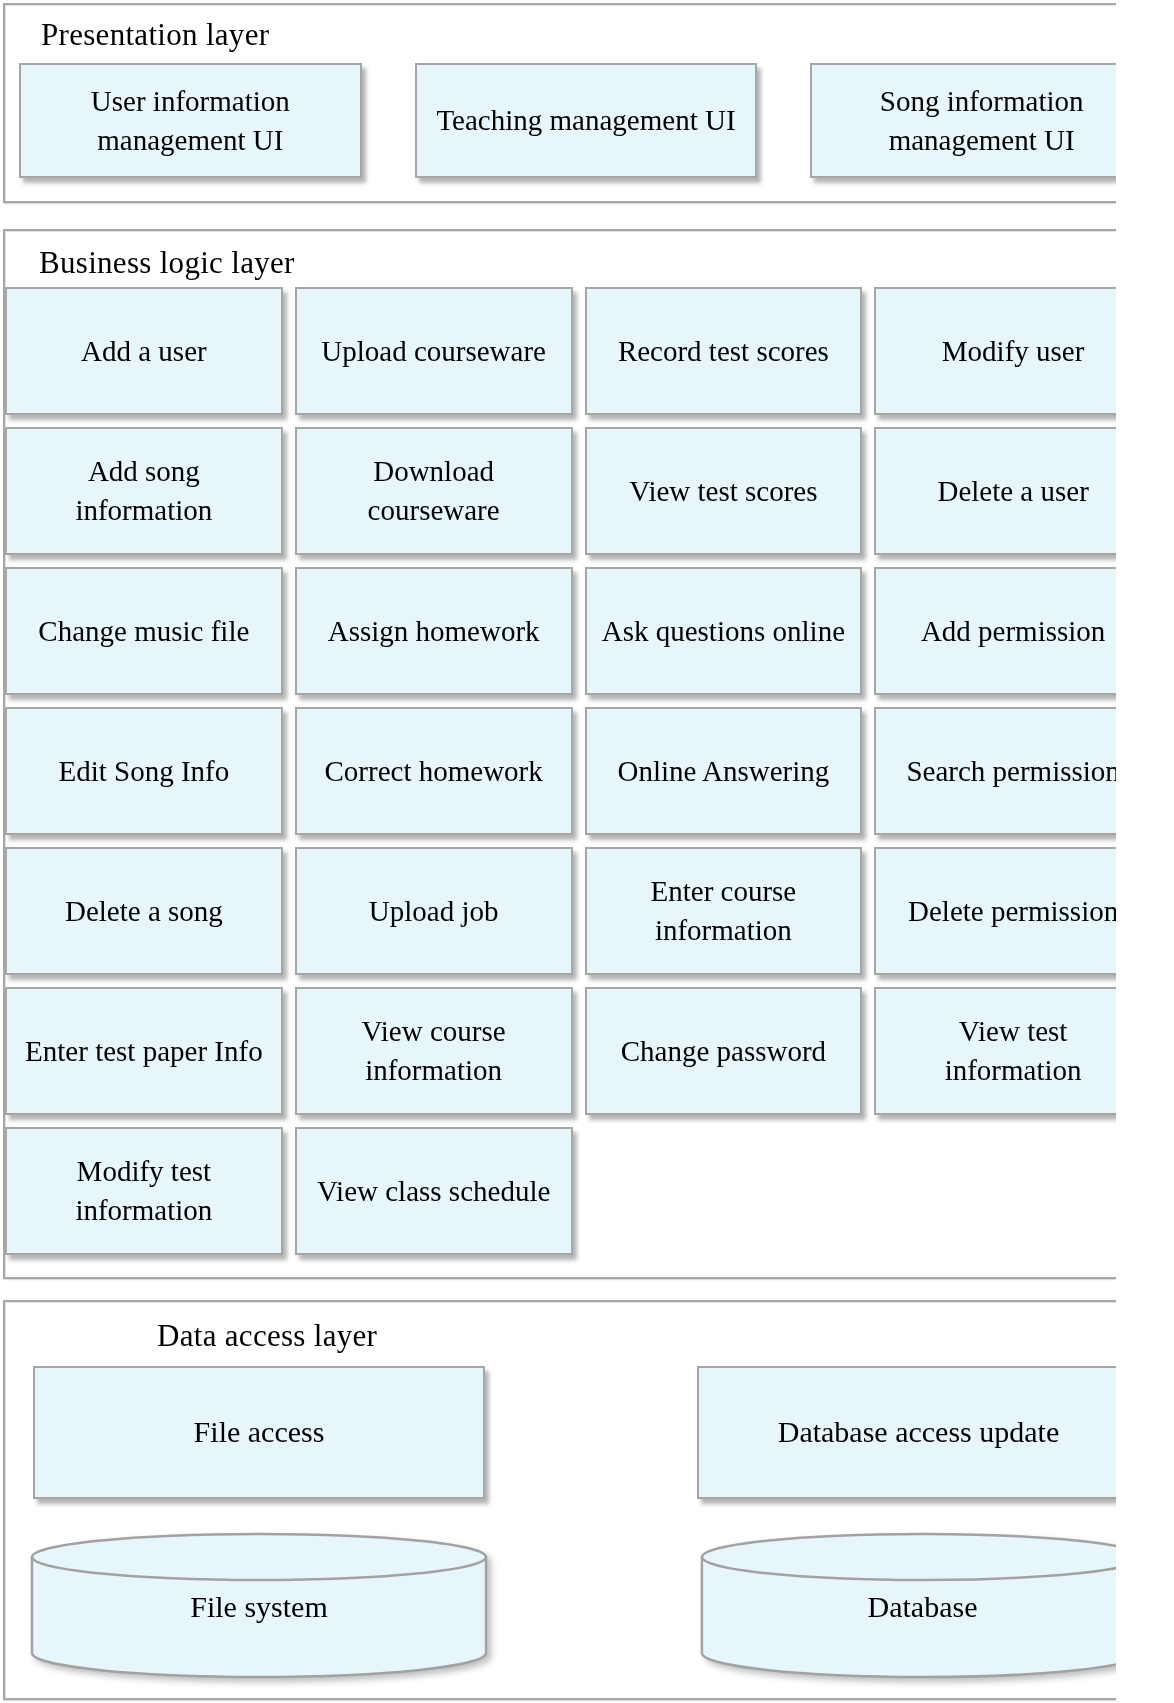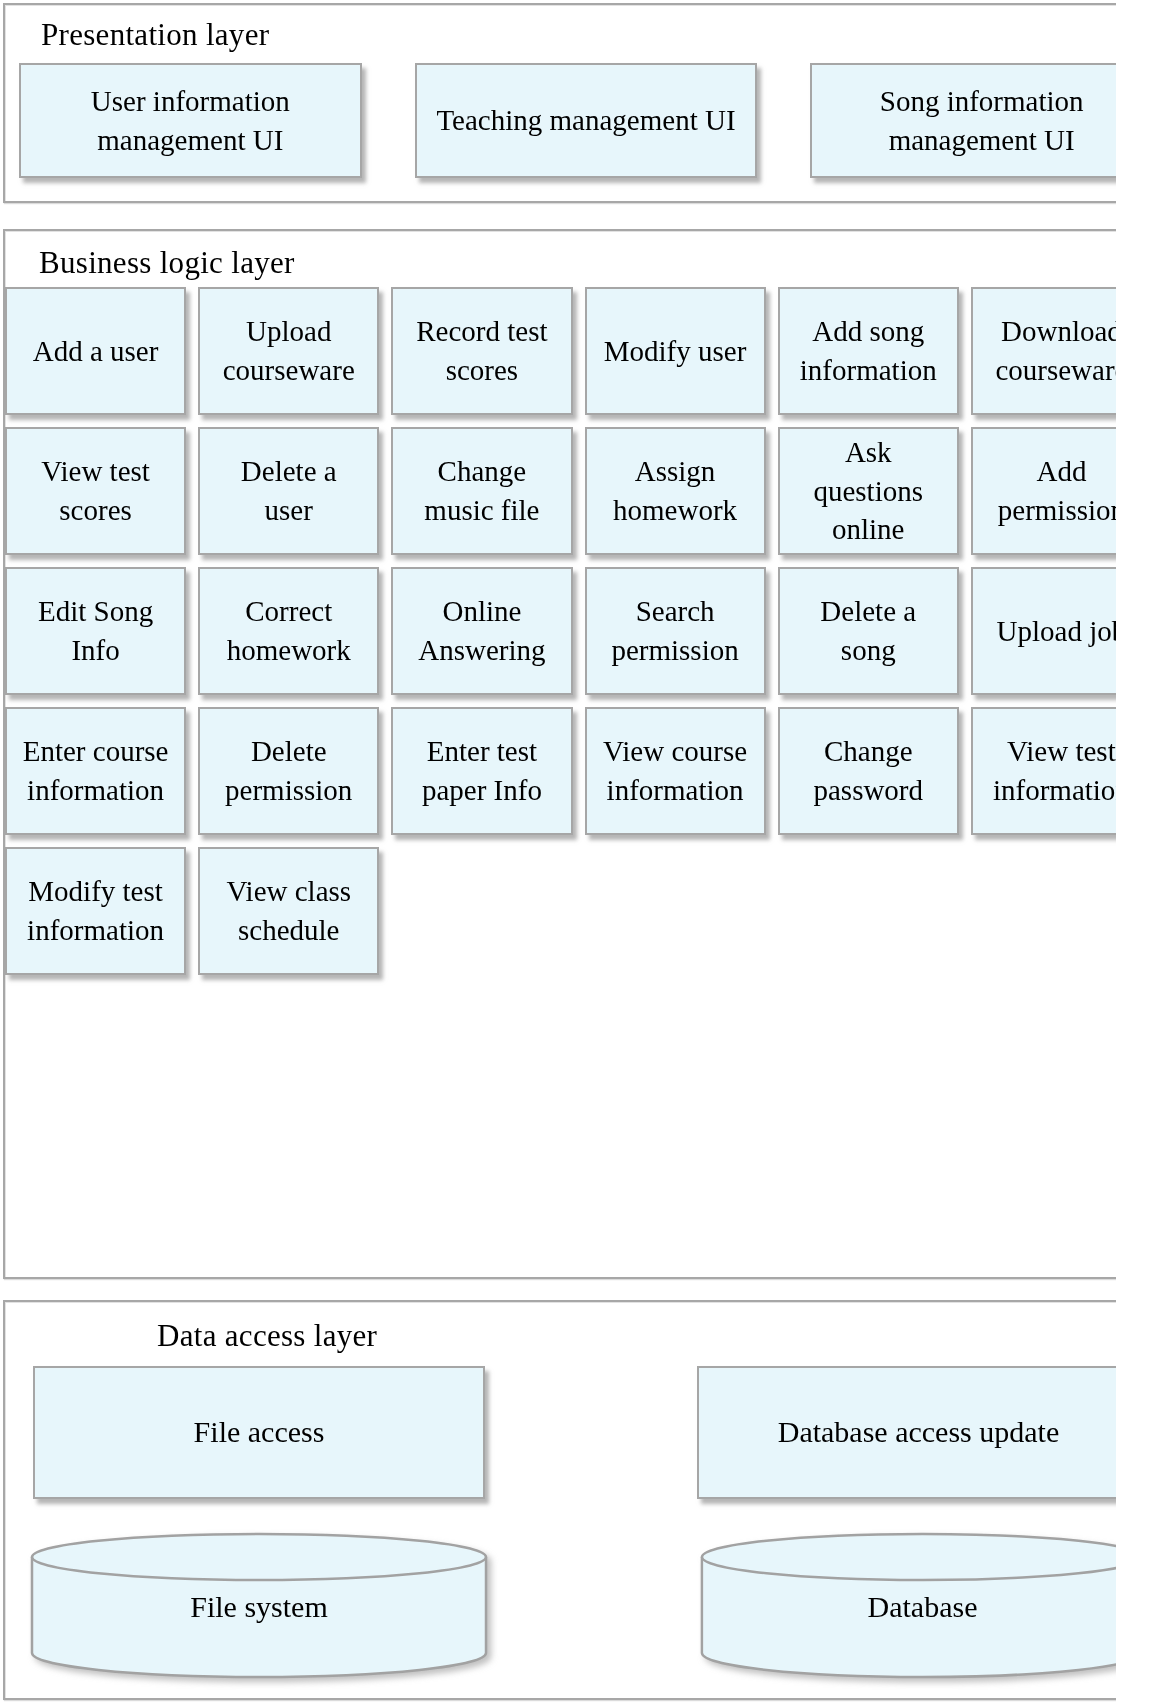--- a/index.html
+++ b/index.html
@@ -67,21 +67,21 @@
     grid-template-columns: repeat(3, 1fr);
     column-gap: 53px;
     margin-top: 6px;
   }
 
   
   .b-grid {
     position: absolute;
     top: 56px; left: 0; right: 15px;
     display: grid;
-    grid-template-columns: repeat(6, 1fr);
+    grid-template-columns: repeat(4, 1fr);
     grid-auto-rows: 128px;
     gap: 12px;
     font-size: 28px;
   }
 
   
   .d-boxes .box {
     position: absolute;
     top: 64px;
     height: 133px;

